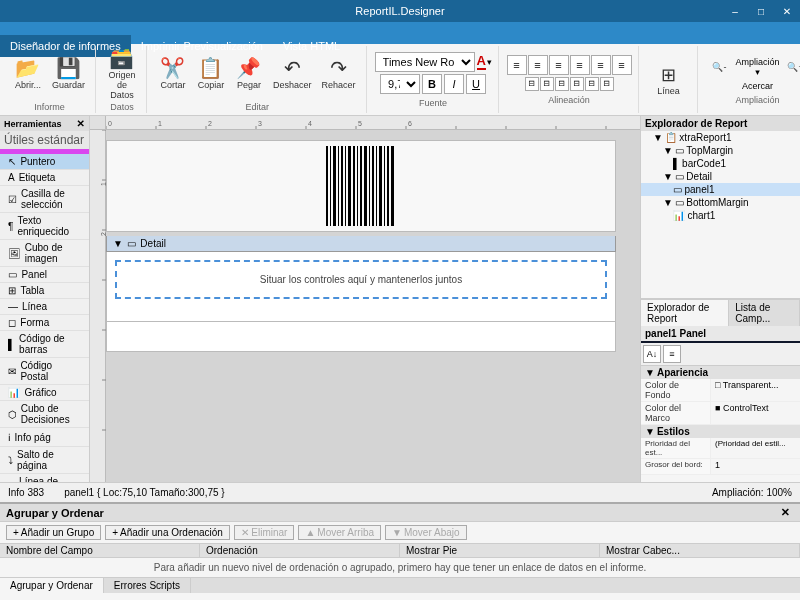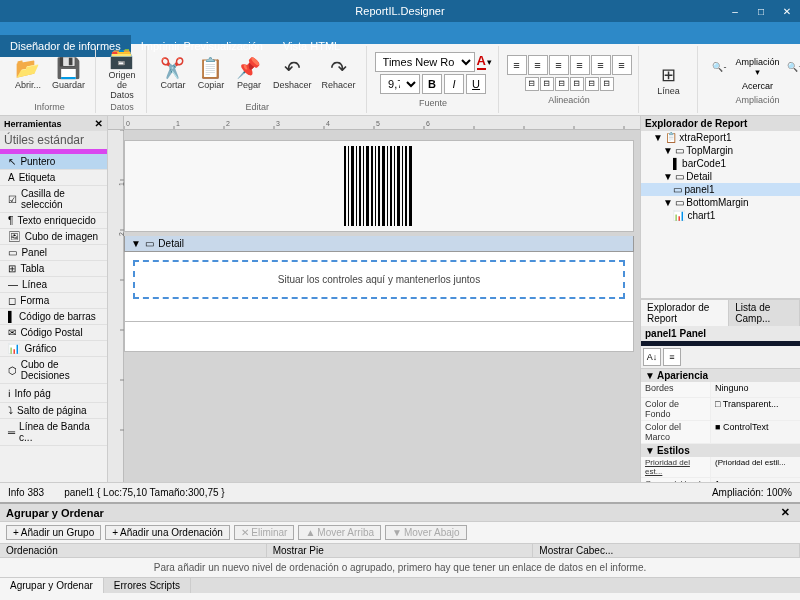--- a/index.html
+++ b/index.html
@@ -141,21 +141,21 @@
     }
 
     
     .main-layout {
       display: flex;
       height: calc(600px - 22px - 22px - 72px - 118px);
     }
 
     
     .toolbox {
-      width: 108px;
+      width: 90px;
       background: #f0f0f0;
       border-right: 1px solid #ccc;
       overflow-y: auto;
       font-size: 10px;
     }
     .toolbox-header {
       background: #ddd;
       padding: 2px 4px;
       font-size: 10px;
       font-weight: bold;
@@ -224,21 +224,21 @@
       font-size: 10px;
       cursor: pointer;
       border-right: 1px solid #ccc;
     }
     .props-tab.active { background: #f5f5f5; }
     .props-title {
       padding: 2px 4px;
       font-size: 10px;
       font-weight: bold;
       background: #e8e8e8;
-      border-bottom: 5px solid #0f172a;
+      border-bottom: 2px solid #0f172a;
     }
     .props-icons {
       display: flex;
       padding: 2px;
       gap: 2px;
       background: #f0f0f0;
       border-bottom: 1px solid #ccc;
     }
     .props-icon-btn {
       width: 18px;
@@ -739,38 +739,34 @@
       <div class="props-icons">
         <div class="props-icon-btn">A↓</div>
         <div class="props-icon-btn">≡</div>
       </div>
 
       <div class="props-category">
         <span>▼</span>
         <span>Apariencia</span>
       </div>
       <div class="props-row">
-        <div class="props-key">Bordes</div>
-        <div class="props-val">Ninguno</div>
-      </div>
-      <div class="props-row">
         <div class="props-key">Color de Fondo</div>
         <div class="props-val">□ Transparent...</div>
       </div>
       <div class="props-row">
         <div class="props-key">Color del Marco</div>
         <div class="props-val">■ ControlText</div>
       </div>
 
       <div class="props-category">
         <span>▼</span>
         <span>Estilos</span>
       </div>
       <div class="props-row">
-        <div class="props-key" style="font-size:8px;text-decoration:underline;">Prioridad del est...</div>
+        <div class="props-key" style="font-size:8px;">Prioridad del est...</div>
         <div class="props-val" style="font-size:8px;">(Prioridad del estil...</div>
       </div>
       <div class="props-row">
         <div class="props-key" style="font-size:8px;">Grosor del bord:</div>
         <div class="props-val">1</div>
       </div>
 
     </div>
   </div>
 </div>
@@ -805,20 +801,21 @@
     <div class="bottom-btn disabled">
       <span>▲</span>
       <span>Mover Arriba</span>
     </div>
     <div class="bottom-btn disabled">
       <span>▼</span>
       <span>Mover Abajo</span>
     </div>
   </div>
   <div class="bottom-table-header">
+    <div class="bottom-col">Nombre del Campo</div>
     <div class="bottom-col">Ordenación</div>
     <div class="bottom-col">Mostrar Pie</div>
     <div class="bottom-col">Mostrar Cabec...</div>
   </div>
   <div class="bottom-empty">Para añadir un nuevo nivel de ordenación o agrupado, primero hay que tener un enlace de datos en el informe.</div>
   <div class="bottom-tabs">
     <div class="bottom-tab active">Agrupar y Ordenar</div>
     <div class="bottom-tab">Errores Scripts</div>
   </div>
 </div>

